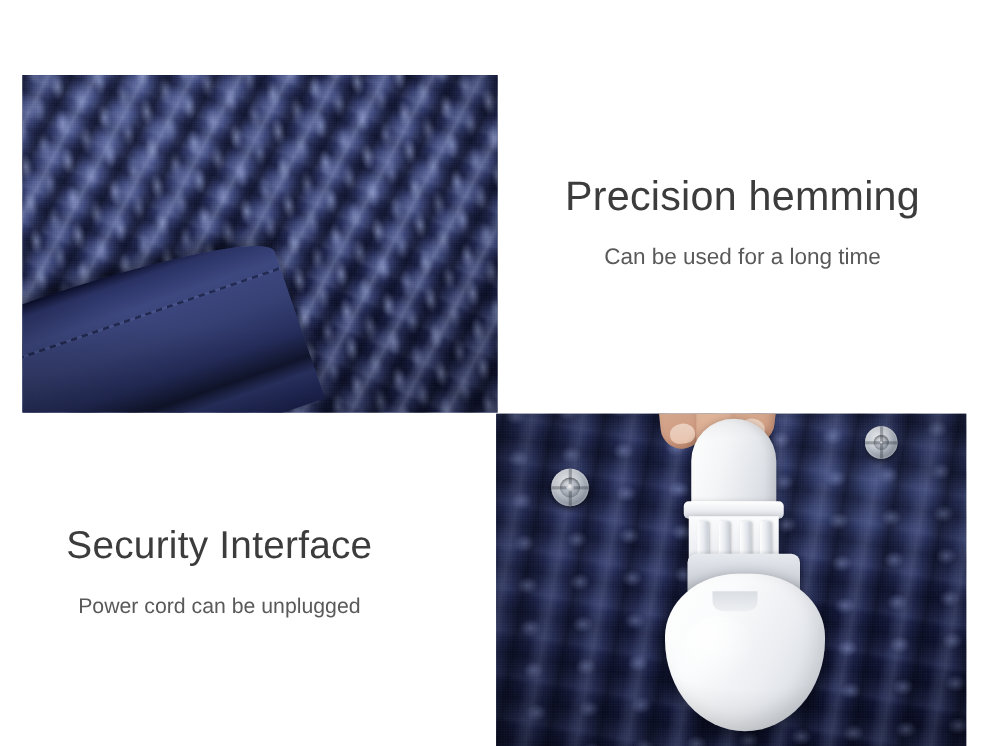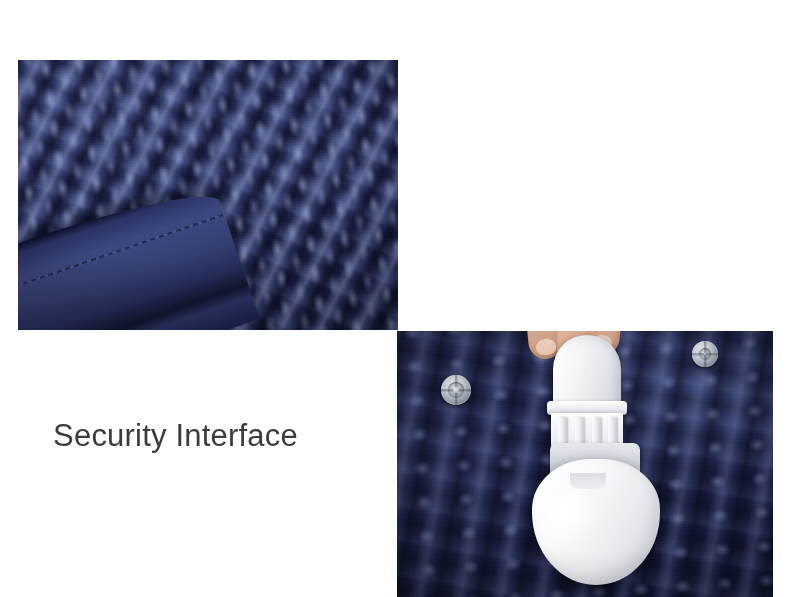--- a/index.html
+++ b/index.html
@@ -389,23 +389,28 @@
     <div class="fab-quilt"></div>
     <div class="fab-bumps"></div>
     <div class="fab-bumps b2"></div>
     <div class="fab-noise"></div>
     <div class="fab-hem">
       <div class="fab-hem-stitch"></div>
     </div>
     <div class="fab-vig"></div>
   </div>
 
+  <div class="caption" id="caption-hemming">
+    <p class="title">Precision hemming</p>
+    <p class="subtitle">Can be used for a long time</p>
+  </div>
 
   <div class="caption" id="caption-security">
     <p class="title">Security Interface</p>
+    <p class="subtitle">Power cord can be unplugged</p>
   </div>
 
   <div class="photo" id="photo-connector">
     <div class="con-base"></div>
     <div class="con-quilt"></div>
     <div class="con-bumps"></div>
     <div class="con-noise"></div>
 
     <div class="snap" id="snap-left">
       <div class="snap-spokes"></div>

